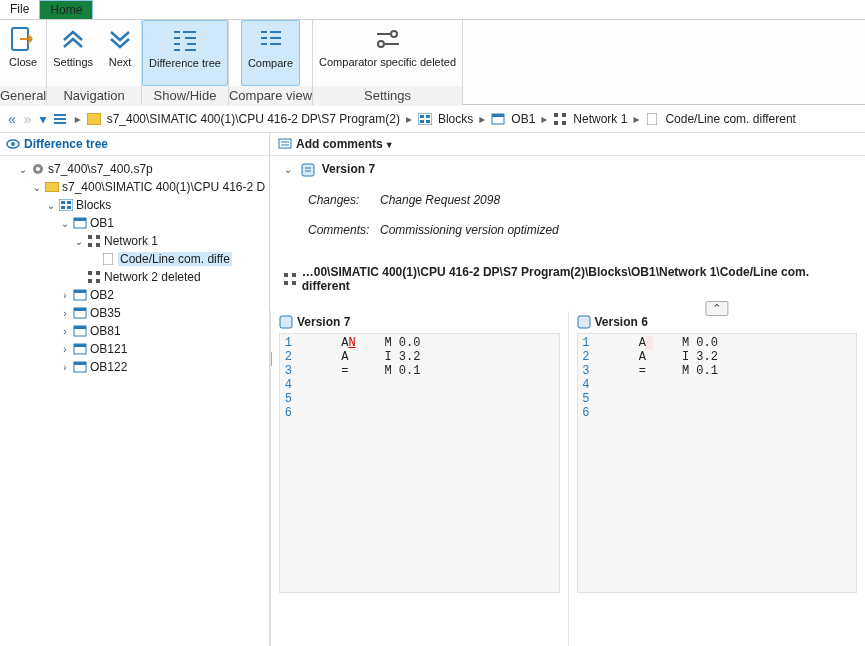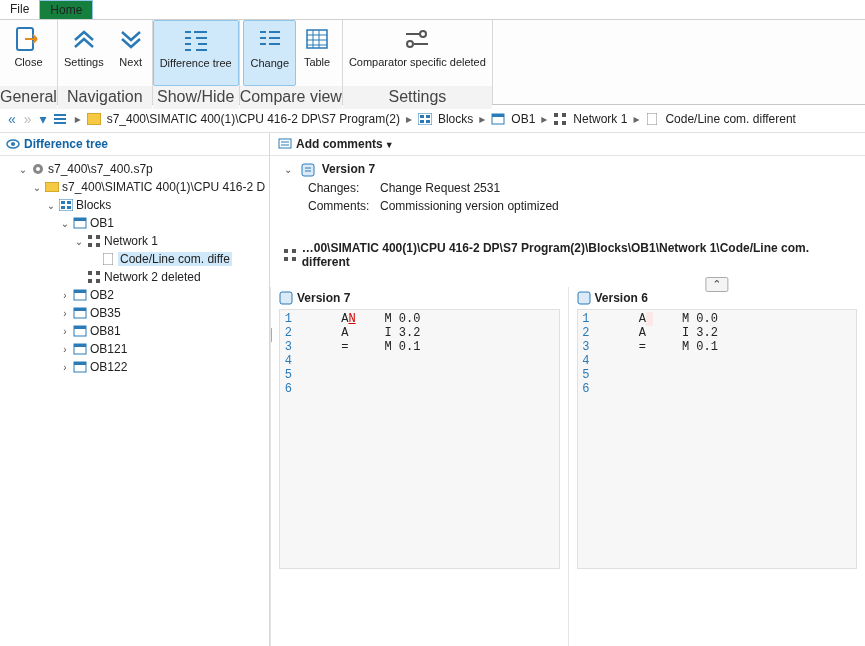--- a/index.html
+++ b/index.html
@@ -7,21 +7,21 @@
 
   
   .menubar { display: flex; background: #fff; border-bottom: 1px solid #d0d0d0; height: 20px; }
   .menubar .menu { padding: 2px 10px; cursor: default; }
   .menubar .menu.active { background: #15803d; border: 1px solid #8fc6ea; border-bottom: none; }
 
   
   .ribbon { display: flex; border-bottom: 1px solid #c8c8c8; background: #fdfdfd; height: 85px; }
   .ribbon-group { display: flex; flex-direction: column; border-right: 1px solid #d8d8d8; }
   .ribbon-group .buttons { display: flex; flex: 1; align-items: center; justify-content: center; }
-  .ribbon-group .group-label { text-align: center; font-size: 16px; color: #444; padding: 2px 0 3px 0; background: #f3f3f3; }
+  .ribbon-group .group-label { text-align: center; font-size: 13px; color: #444; padding: 2px 0 3px 0; background: #f3f3f3; }
   .rbtn { display: flex; flex-direction: column; align-items: center; justify-content: flex-start; padding: 4px 6px 2px 6px; min-width: 40px; height: 66px; cursor: default; }
   .rbtn.wide { min-width: 58px; }
   .rbtn.active { background: #cfe8fa; border: 1px solid #8fc6ea; border-radius: 2px; }
   .rbtn .icon { width: 30px; height: 30px; display: flex; align-items: center; justify-content: center; margin-bottom: 2px; }
   .rbtn .label { font-size: 11px; text-align: center; line-height: 1.1; }
 
   
   .crumbrow { display: flex; align-items: center; height: 28px; border-bottom: 1px solid #e0e0e0; padding: 0 6px; gap: 4px; }
   .crumbrow .chevbtn { color: #2a7ab8; font-size: 14px; padding: 0 2px; }
   .crumbrow .sep { color: #666; margin: 0 2px; }
@@ -50,21 +50,21 @@
   .rightpane { flex: 1; display: flex; flex-direction: column; overflow: hidden; position: relative; }
   .rp-header { display: flex; align-items: flex-start; padding: 4px 8px; border-bottom: 1px solid #e4e4e4; }
   .rp-header .hicon { width: 14px; height: 14px; margin-right: 4px; }
   .rp-header .title { font-weight: bold; }
   .rp-header .dd { margin-left: 2px; font-size: 9px; }
 
   .detailblock { padding: 6px 14px 10px 14px; }
   .detailblock .twisty { display: inline-block; width: 14px; color: #555; font-size: 10px; }
   .detailblock .vtitle { font-weight: bold; }
   .detailblock .vicon { width: 14px; height: 14px; display: inline-flex; vertical-align: middle; margin-right: 3px; }
-  .detailblock .row { display: flex; padding-left: 24px; margin-top: 4px; font-size: 12px; }
+  .detailblock .row { display: flex; padding-left: 24px; margin-top: 16px; font-size: 12px; font-style: italic; }
   .detailblock .row .k { width: 72px; color: #222; }
   .detailblock .pathline { display: flex; align-items: center; margin-top: 28px; font-weight: bold; }
   .detailblock .pathline .pi { width: 14px; margin-right: 4px; }
 
   .codearea { display: flex; flex: 1; position: relative; margin-top: 8px; }
   .codecol { flex: 1; display: flex; flex-direction: column; border-left: 1px solid #e4e4e4; position: relative; }
   .codecol .chdr { display: flex; align-items: center; padding: 4px 8px; font-weight: bold; }
   .codecol .chdr .vicon { width: 14px; height: 14px; display: inline-flex; margin-right: 4px; }
   .codelines { background: #f7f7f7; border: 1px solid #e0e0e0; margin: 0 8px; padding: 2px 0; font-family: Consolas, "Courier New", monospace; font-size: 12px; height: 260px; }
   .cl { display: flex; }
@@ -144,30 +144,21 @@
 
   <div class="ribbon-group">
     <div class="buttons">
       <div class="rbtn active">
         <span class="icon">
           <svg width="26" height="26" viewBox="0 0 26 26">
               <path d="M3 5 h6 M3 11 h6 M3 17 h6" stroke="#2a7ab8" stroke-width="2"></path>
               <path d="M12 5 h11 M12 11 h11 M12 17 h11" stroke="#2a7ab8" stroke-width="2"></path>
             </svg>
         </span>
-        <span class="label">Change</span>
-      </div>
-      <div class="rbtn">
-        <span class="icon">
-          <svg width="26" height="26" viewBox="0 0 26 26">
-              <rect x="3" y="4" width="20" height="18" fill="none" stroke="#2a7ab8" stroke-width="1.5"></rect>
-              <path d="M3 9 h20 M3 14 h20 M3 19 h20 M9 4 v18 M15 4 v18" stroke="#2a7ab8"></path>
-            </svg>
-        </span>
-        <span class="label">Table</span>
+        <span class="label">Compare</span>
       </div>
     </div>
     <div class="group-label">Compare view</div>
   </div>
 
   <div class="ribbon-group">
     <div class="buttons">
       <div class="rbtn wide">
         <span class="icon">
           <svg width="30" height="26" viewBox="0 0 30 26">
@@ -397,21 +388,21 @@
         <span class="vicon">
             <svg width="14" height="14">
               <rect x="1" y="1" width="12" height="12" rx="2" fill="#dceaf7" stroke="#2a7ab8"></rect>
               <path d="M4 5 h6 M4 8 h6" stroke="#2a7ab8"></path>
             </svg>
           </span>
         <span class="vtitle">Version 7</span>
       </div>
       <div class="row">
           <span class="k">Changes:</span>
-          <span>Change Request 2531</span>
+          <span>Change Request 2098</span>
         </div>
       <div class="row">
           <span class="k">Comments:</span>
           <span>Commissioning version optimized</span>
         </div>
       <div class="pathline">
         <span class="pi">
             <svg width="12" height="12">
               <rect x="0" y="0" width="4" height="4" fill="#555"></rect>
               <rect x="8" y="0" width="4" height="4" fill="#555"></rect>

